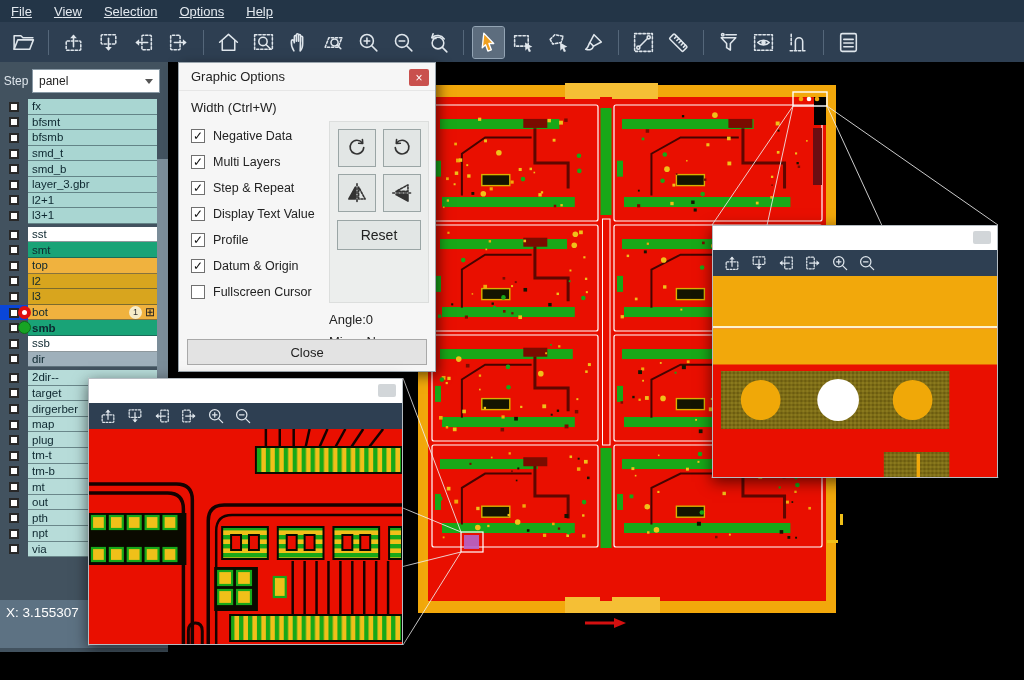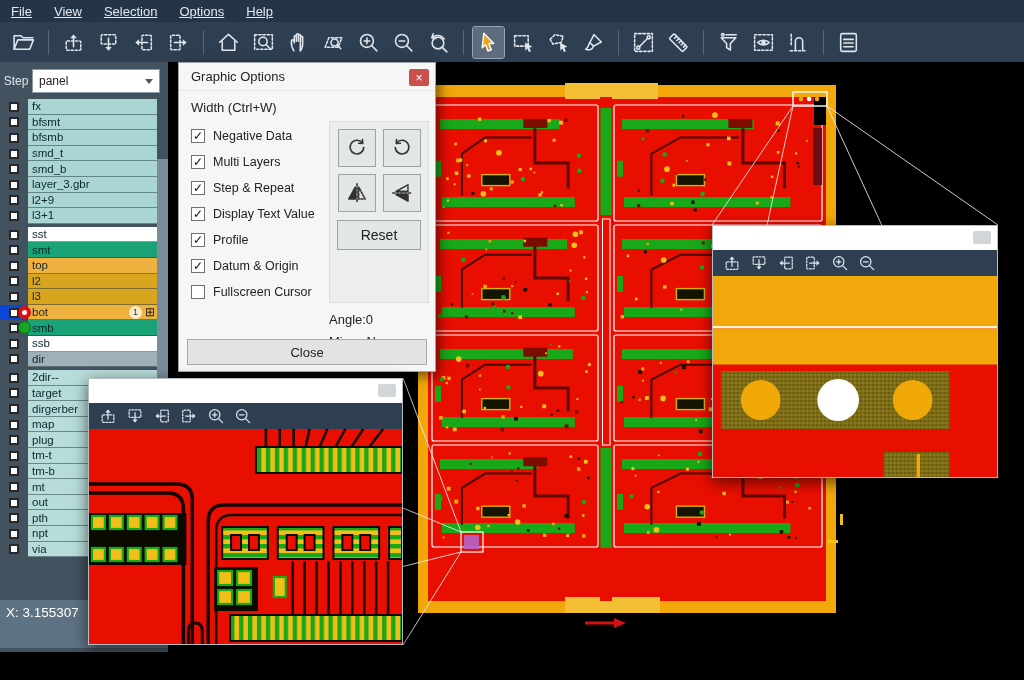--- a/index.html
+++ b/index.html
@@ -342,21 +342,21 @@
             </div>
             <div class="name-cell" style="background: rgb(169, 214, 210);">
               <span class="layer-label">layer_3.gbr</span>
             </div>
           </div>
           <div class="layer-row">
             <div class="cb-cell">
               <div class="cb"></div>
             </div>
             <div class="name-cell" style="background: rgb(169, 214, 210);">
-              <span class="layer-label">l2+9</span>
+              <span class="layer-label">l2+1</span>
             </div>
           </div>
           <div class="layer-row">
             <div class="cb-cell">
               <div class="cb"></div>
             </div>
             <div class="name-cell" style="background: rgb(169, 214, 210);">
               <span class="layer-label">l3+1</span>
             </div>
           </div>
@@ -409,21 +409,21 @@
               <span class="dot red"></span>
               <span class="layer-label">bot</span>
               <span class="badge">1</span>
               <span class="gridglyph">⊞</span>
             </div>
           </div>
           <div class="layer-row">
             <div class="cb-cell">
               <div class="cb"></div>
             </div>
-            <div class="name-cell" style="background: rgb(25, 163, 119);">
+            <div class="name-cell" style="background: rgb(25, 163, 119); font-weight: bold;">
               <span class="dot green"></span>
               <span class="layer-label">smb</span>
             </div>
           </div>
           <div class="layer-row">
             <div class="cb-cell">
               <div class="cb"></div>
             </div>
             <div class="name-cell" style="background: rgb(255, 255, 255);">
               <span class="layer-label">ssb</span>

